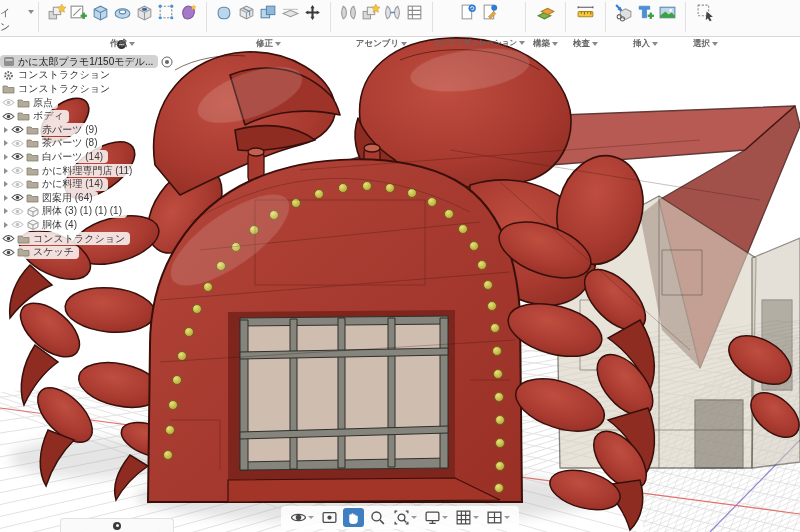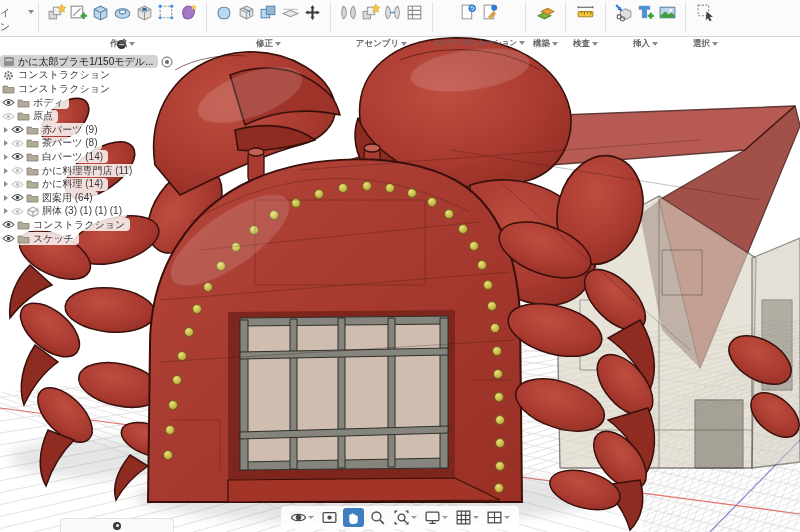--- a/index.html
+++ b/index.html
@@ -657,47 +657,47 @@
           </svg>
         </span>
     <span class="b-label">コンストラクション</span>
       </span>
     </div>
 
   <div class="b-row">
       <span class="pill">
     <span class="slot s-eye">
           <svg width="13" height="9" viewBox="0 0 13 9">
+            <path d="M1,4.5 Q6.5,-1.5 12,4.5 Q6.5,10.5 1,4.5 Z" fill="none" stroke="#c2c2c2" stroke-width="1.1"></path>
+            <circle cx="6.5" cy="4.5" r="1.8" fill="#c2c2c2"></circle>
+          </svg>
+        </span>
+    <span class="slot s-ic">
+          <svg width="13" height="10" viewBox="0 0 13 10">
+            <path d="M1,2 h4 l1.5,1.5 H12 V9 H1 Z" fill="#b3ab99" stroke="#857d6d" stroke-width=".8"></path>
+          </svg>
+        </span>
+    <span class="b-label">原点</span>
+      </span>
+    </div>
+
+  <div class="b-row">
+      <span class="pill">
+    <span class="slot s-eye">
+          <svg width="13" height="9" viewBox="0 0 13 9">
             <path d="M1,4.5 Q6.5,-1.5 12,4.5 Q6.5,10.5 1,4.5 Z" fill="none" stroke="#4c4c4c" stroke-width="1.1"></path>
             <circle cx="6.5" cy="4.5" r="1.8" fill="#4c4c4c"></circle>
           </svg>
         </span>
     <span class="slot s-ic">
           <svg width="13" height="10" viewBox="0 0 13 10">
             <path d="M1,2 h4 l1.5,1.5 H12 V9 H1 Z" fill="#b3ab99" stroke="#857d6d" stroke-width=".8"></path>
           </svg>
         </span>
     <span class="b-label">ボディ</span>
-      </span>
-    </div>
-
-  <div class="b-row">
-      <span class="pill">
-    <span class="slot s-eye">
-          <svg width="13" height="9" viewBox="0 0 13 9">
-            <path d="M1,4.5 Q6.5,-1.5 12,4.5 Q6.5,10.5 1,4.5 Z" fill="none" stroke="#c2c2c2" stroke-width="1.1"></path>
-            <circle cx="6.5" cy="4.5" r="1.8" fill="#c2c2c2"></circle>
-          </svg>
-        </span>
-    <span class="slot s-ic">
-          <svg width="13" height="10" viewBox="0 0 13 10">
-            <path d="M1,2 h4 l1.5,1.5 H12 V9 H1 Z" fill="#b3ab99" stroke="#857d6d" stroke-width=".8"></path>
-          </svg>
-        </span>
-    <span class="b-label">原点</span>
       </span>
     </div>
 
   <div class="b-row">
       <span class="pill">
     <span class="slot s-tri">
           <span class="tri-r"></span>
         </span>
     <span class="slot s-eye">
           <svg width="13" height="9" viewBox="0 0 13 9">
@@ -830,20 +830,40 @@
     <span class="slot s-ic">
           <svg width="12" height="11" viewBox="0 0 12 11">
             <path d="M6,1 L11,3.5 V8 L6,10.5 L1,8 V3.5 Z" fill="#f5f5f5" stroke="#9a9a9a"></path>
             <path d="M1,3.5 L6,6 L11,3.5 M6,6 V10.5" stroke="#9a9a9a" fill="none"></path>
           </svg>
         </span>
     <span class="b-label">胴体 (3) (1) (1) (1)</span>
       </span>
     </div>
 
+  <div class="b-row">
+      <span class="pill">
+    <span class="slot s-tri">
+          <span class="tri-r"></span>
+        </span>
+    <span class="slot s-eye">
+          <svg width="13" height="9" viewBox="0 0 13 9">
+            <path d="M1,4.5 Q6.5,-1.5 12,4.5 Q6.5,10.5 1,4.5 Z" fill="none" stroke="#c2c2c2" stroke-width="1.1"></path>
+            <circle cx="6.5" cy="4.5" r="1.8" fill="#c2c2c2"></circle>
+          </svg>
+        </span>
+    <span class="slot s-ic">
+          <svg width="12" height="11" viewBox="0 0 12 11">
+            <path d="M6,1 L11,3.5 V8 L6,10.5 L1,8 V3.5 Z" fill="#f5f5f5" stroke="#9a9a9a"></path>
+            <path d="M1,3.5 L6,6 L11,3.5 M6,6 V10.5" stroke="#9a9a9a" fill="none"></path>
+          </svg>
+        </span>
+    <span class="b-label">胴体 (4)</span>
+      </span>
+    </div>
 
   <div class="b-row">
       <span class="pill">
     <span class="slot s-eye">
           <svg width="13" height="9" viewBox="0 0 13 9">
             <path d="M1,4.5 Q6.5,-1.5 12,4.5 Q6.5,10.5 1,4.5 Z" fill="none" stroke="#4c4c4c" stroke-width="1.1"></path>
             <circle cx="6.5" cy="4.5" r="1.8" fill="#4c4c4c"></circle>
           </svg>
         </span>
     <span class="slot s-ic">

